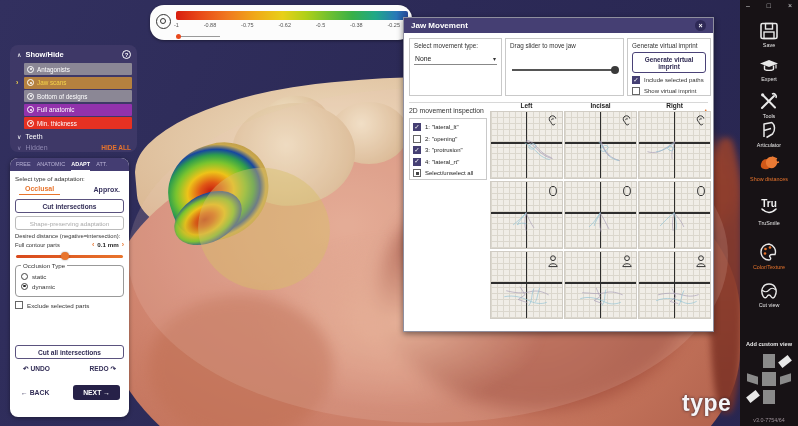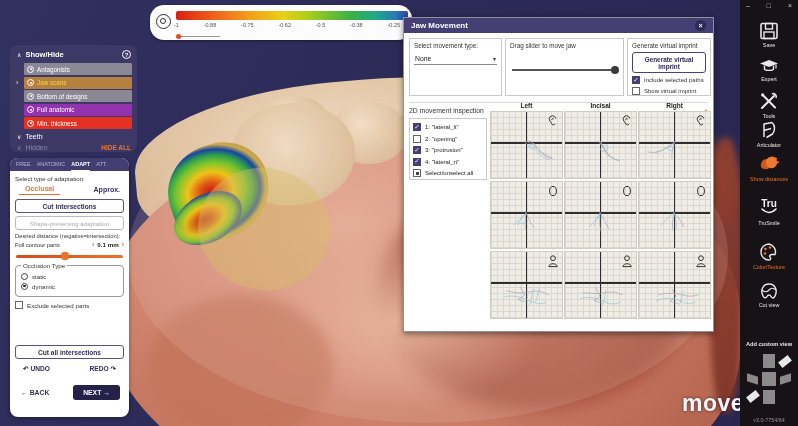--- a/index.html
+++ b/index.html
@@ -236,21 +236,21 @@
   <div class="blob molar m1"></div>
   <div class="blob molar m2"></div>
   <div class="blob molar m3"></div>
   <div class="blob molar m4"></div>
   <div class="blob neighbor"></div>
   <div class="blob overlay"></div>
   <div class="blob hm-base"></div>
   <div class="blob hm2"></div>
   <div class="blob crown"></div>
 </div>
-<div class="logo">move</div>
+<div class="logo">type</div>
 
 <div class="pill">
   <span class="cm-icon">
       <i></i>
     </span>
   <div class="grad"></div>
   <div class="grad-labels">
     <span>-1</span>
     <span>-0.88</span>
     <span>-0.75</span>

